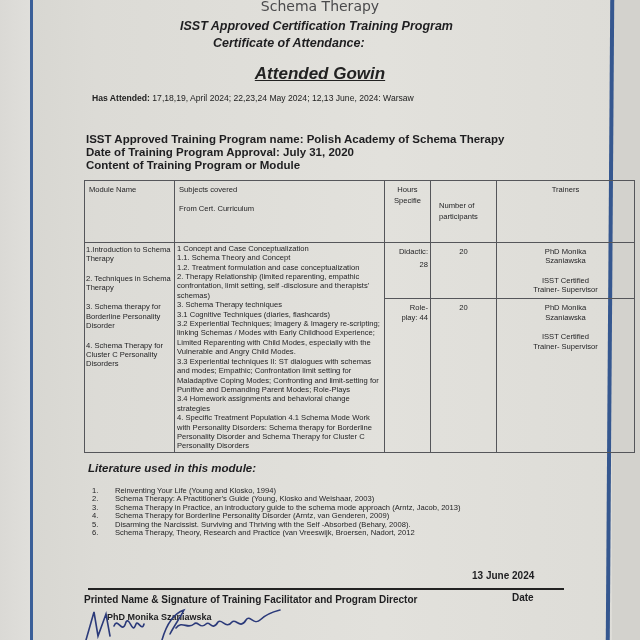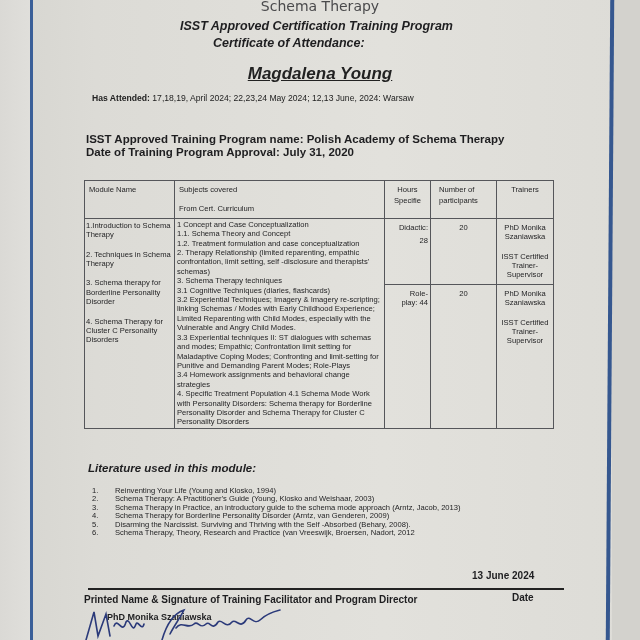--- a/index.html
+++ b/index.html
@@ -45,30 +45,30 @@
     color: #222;
   }
   .attended {
     position: absolute; left: 92px; top: 93px; font-size: 8.6px; color: #222;
   }
   .attended b { font-weight: bold; }
   .program-block {
     position: absolute; left: 86px; top: 133px; font-weight: bold; font-size: 11.5px; line-height: 13px;
   }
   table.content {
-    position: absolute; left: 84px; top: 180px; width: 470px;
+    position: absolute; left: 84px; top: 180px; width: 551px;
     border-collapse: collapse; font-size: 7.6px; line-height: 9.4px;
   }
   table.content td, table.content th {
     border: 1px solid #55565a; vertical-align: top; font-weight: normal;
   }
   .th-module { width: 90px; padding: 4px 4px; text-align: left; }
   .th-subjects { width: 210px; padding: 4px 4px; text-align: left; }
   .th-hours { width: 46px; padding: 4px 2px; text-align: center; }
-  .th-part { width: 66px; padding: 4px 2px; text-align: left; padding-left: 8px; }
+  .th-part { width: 66px; padding: 20px 2px; text-align: left; padding-left: 8px; }
   .th-trainers { padding: 4px 12px; text-align: center; }
   .modules-cell { padding: 2px 1px; }
   .modules-cell div { margin-bottom: 10px; }
   .subjects-cell { padding: 1px 2px; font-size: 7.6px; }
   .subjects-cell div { white-space: normal; }
   .hours-cell { text-align: right; padding: 4px 2px; height: 52px; }
   .part-cell { text-align: center; padding: 4px 2px; }
   .trainer-cell { text-align: center; padding: 4px 2px; }
   .trainer-cell .gap { height: 10px; }
   .lit-title {
@@ -103,28 +103,29 @@
 
 <div class="outer-left"></div>
 <div class="frame-left"></div>
 <div class="outer-right"></div>
 <div class="frame-right"></div>
 
 <div class="org-name">Schema Therapy</div>
 <div class="cert-title">ISST Approved Certification Training Program</div>
 <div class="cert-subtitle">Certificate of Attendance:</div>
 
-<div class="recipient">Magdalena Young</div>
+<div class="recipient">Attended Gowin</div>
 <div class="attended">
   <b>Has Attended:</b><span> 17,18,19, April 2024; 22,23,24 May 2024; 12,13 June, 2024: Warsaw</span>
 </div>
 
 <div class="program-block">
   <div>ISST Approved Training Program name: Polish Academy of Schema Therapy</div>
   <div>Date of Training Program Approval: July 31, 2020</div>
+  <div>Content of Training Program or Module</div>
 </div>
 
 <table class="content">
   <tbody>
       <tr>
     <th class="th-module"><span>Module Name</span></th>
     <th class="th-subjects">
       <div>Subjects covered</div>
       <div style="margin-top:10px">From Cert. Curriculum</div>
     </th>

